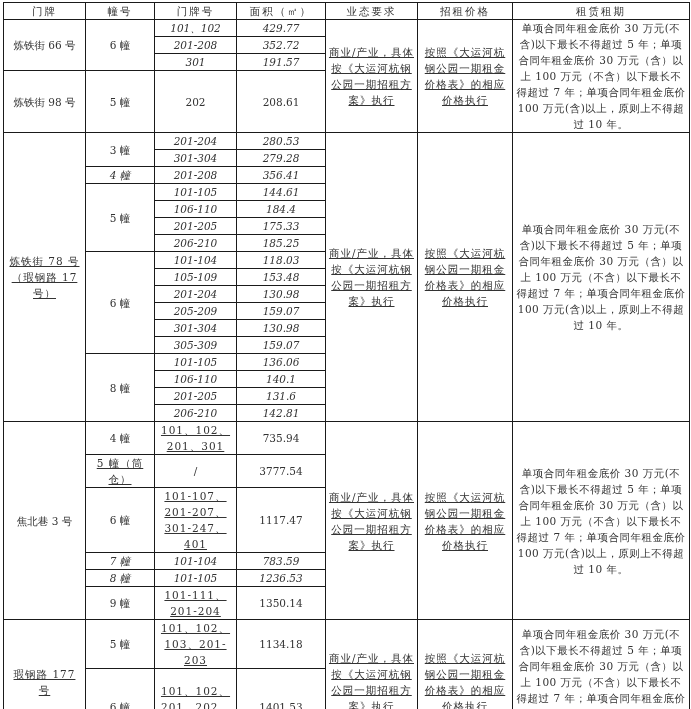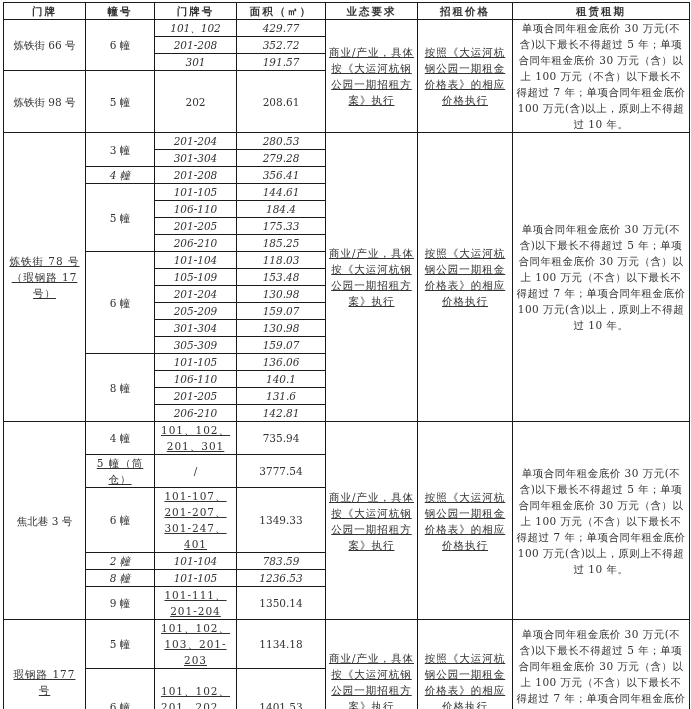--- a/index.html
+++ b/index.html
@@ -15,21 +15,21 @@
   }
   table.lease td, table.lease th {
     border: 1px solid #1a1a1a;
     padding: 0 2px;
     text-align: center;
     vertical-align: middle;
     font-weight: normal;
     line-height: 16px;
     overflow: hidden;
   }
-  table.lease th { height: 15px; letter-spacing: 2px; font-weight: bold; }
+  table.lease th { height: 15px; letter-spacing: 2px; }
   td.sm { height: 15px; font-style: italic; }
   td.wrapcell { line-height: 16px; letter-spacing: 1px; text-decoration: underline; }
   td.long { line-height: 17px; letter-spacing: 0.5px; padding: 0 3px; }
 </style>
 </head>
 <body>
 
 <div class="wrap">
 <table class="lease">
   <colgroup>
@@ -167,24 +167,24 @@
       <td rowspan="6" class="long">单项合同年租金底价 30 万元(不含)以下最长不得超过 5 年；单项合同年租金底价 30 万元（含）以上 100 万元（不含）以下最长不得超过 7 年；单项合同年租金底价 100 万元(含)以上，原则上不得超过 10 年。</td>
     </tr>
     <tr style="height:32px">
       <td class="wrapcell">5 幢（筒仓）</td>
       <td>/</td>
       <td>3777.54</td>
     </tr>
     <tr style="height:48px">
       <td>6 幢</td>
       <td class="wrapcell">101-107、201-207、301-247、401</td>
-      <td>1349.33</td>
-    </tr>
-    <tr>
-      <td class="sm">2 幢</td>
+      <td>1117.47</td>
+    </tr>
+    <tr>
+      <td class="sm">7 幢</td>
       <td class="sm">101-104</td>
       <td class="sm">783.59</td>
     </tr>
     <tr>
       <td class="sm">8 幢</td>
       <td class="sm">101-105</td>
       <td class="sm">1236.53</td>
     </tr>
     <tr style="height:32px">
       <td>9 幢</td>

